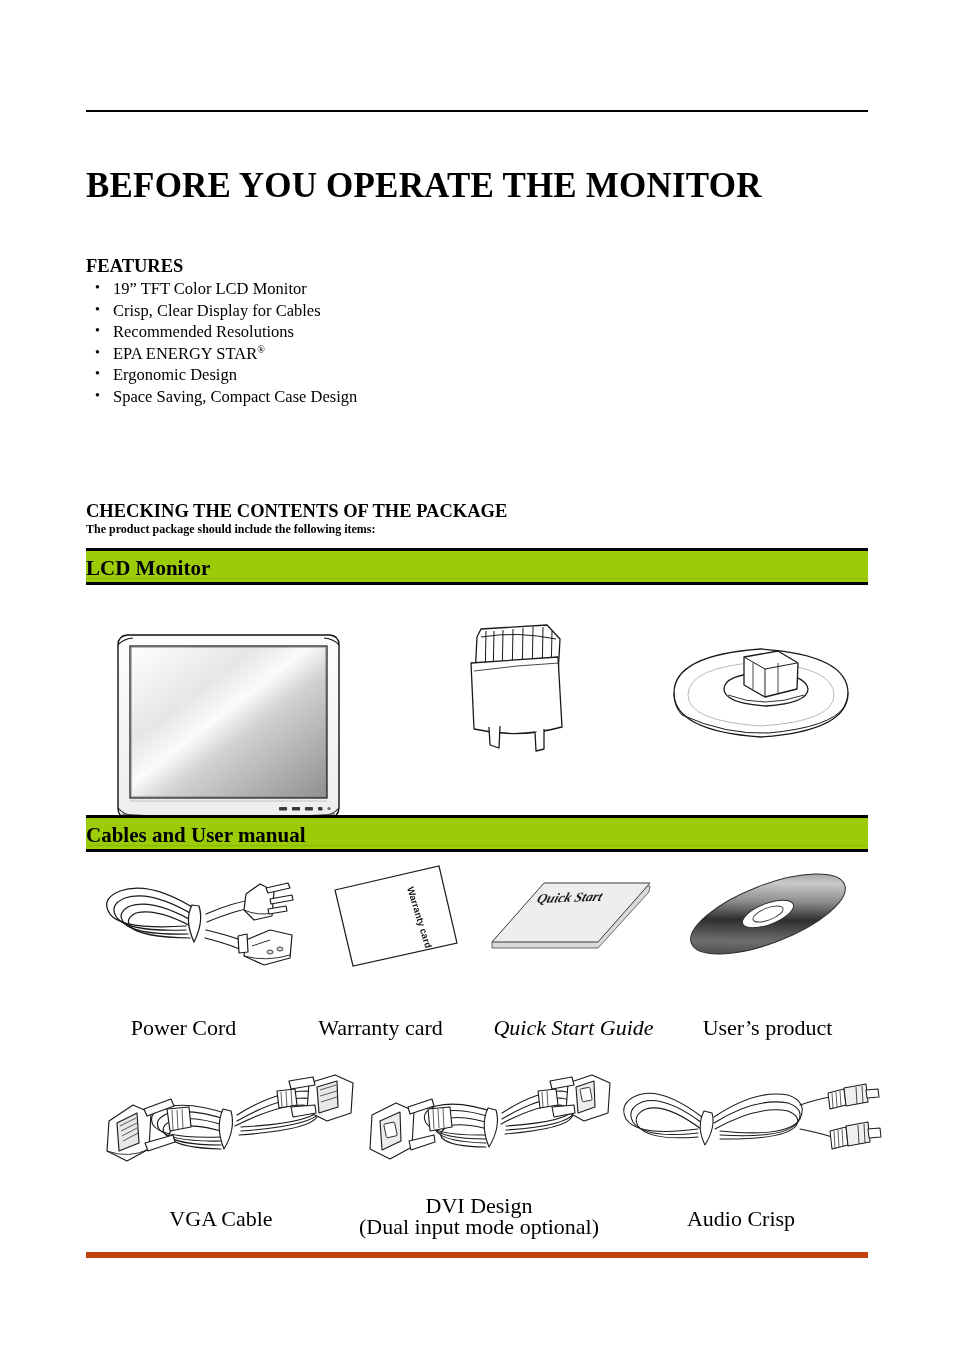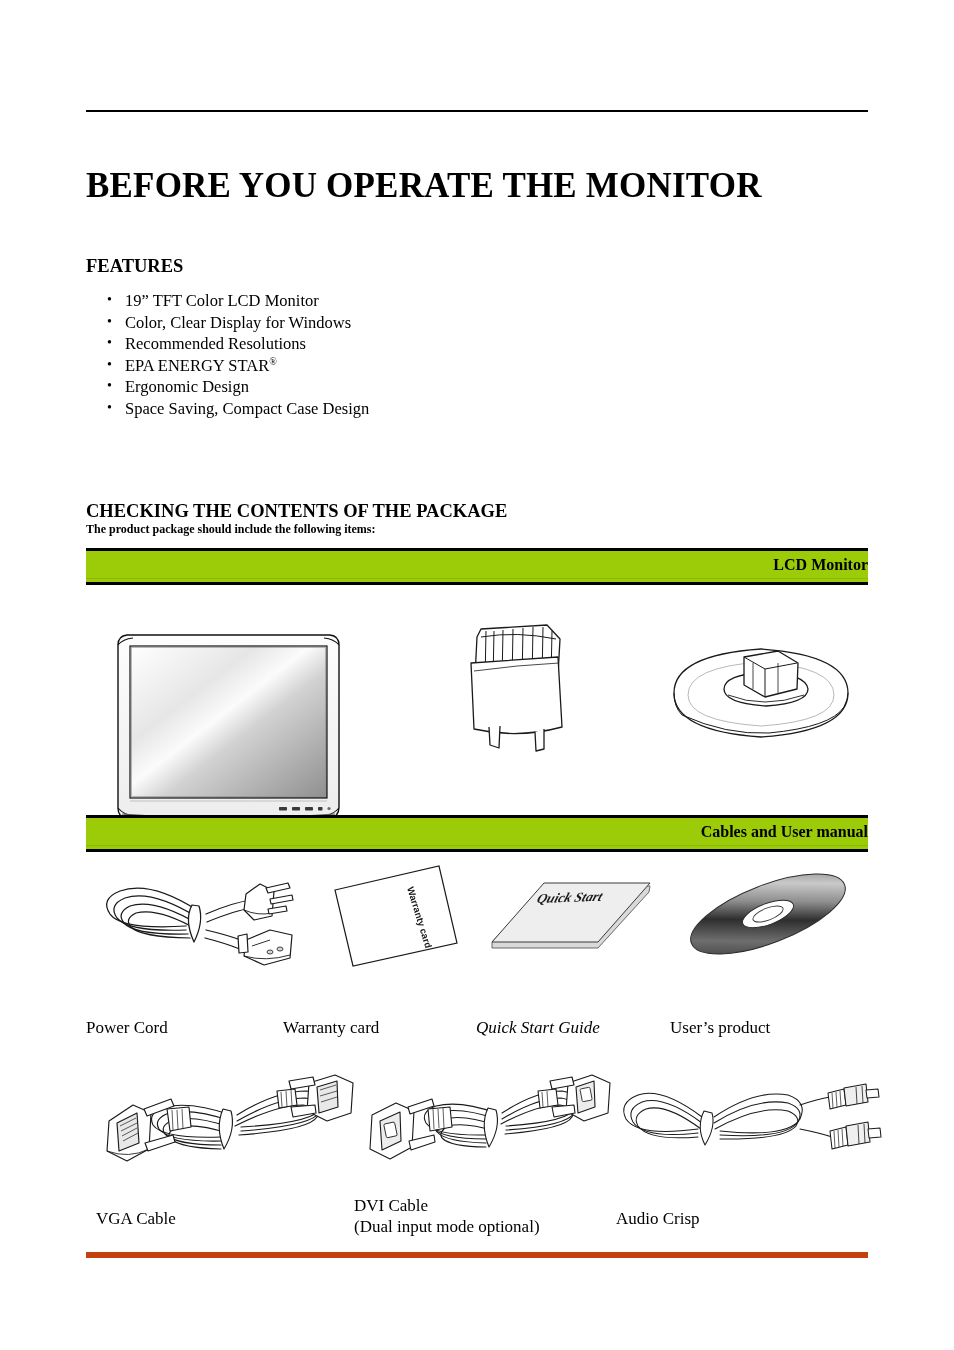--- a/index.html
+++ b/index.html
@@ -62,21 +62,21 @@
     font-weight: bold;
     white-space: nowrap;
   }
 
   
   .features {
     position: absolute;
     left: 86px;
     top: 278px;
     width: 600px;
-    margin: 12px;
+    margin: 0;
     padding: 0;
     list-style: none;
   }
   .features li {
     position: relative;
     padding-left: 27px;
     font-size: 16.5px;
     line-height: 21.6px;
     white-space: nowrap;
   }
@@ -105,22 +105,22 @@
     height: 31px;
     background: #9ccc07;
     border-top: 3px solid #000;
     border-bottom: 3px solid #000;
     box-sizing: content-box;
   }
   .band-label {
     position: absolute;
     left: 0; right: 0;
     top: 5px;
-    text-align: right;
-    font-size: 16px;
+    text-align: left;
+    font-size: 21px;
     font-weight: bold;
   }
   .band-innerline {
     position: absolute;
     left: 0; right: 0;
     bottom: 3px;
     height: 1px;
     background: #8ab906;
   }
 
@@ -132,42 +132,43 @@
   }
   .row-cables  { position: relative; height: 125px; }
   .row-cable-labels {
     position: relative;
     height: 62px;
     border-bottom: 6px solid #c2410c;
   }
 
   .cell-label {
     position: absolute;
-    font-size: 17px;
+    text-align: center;
+    font-size: 22px;
     line-height: 21px;
   }
 
   
   .ill { position: absolute; }
   svg { display: block; overflow: visible; }
 </style>
 </head>
 <body>
 
 <div class="page">
 
   <div class="top-rule"></div>
 
   <h1 class="page-title">BEFORE YOU OPERATE THE MONITOR</h1>
 
   <h2 class="section-heading" id="features-heading">FEATURES</h2>
 
   <ul class="features">
     <li><span>19” TFT Color LCD Monitor</span><span class="sup"></span></li>
-    <li><span>Color, Clear Display for Windows</span><span class="sup"></span></li>
+    <li><span>Crisp, Clear Display for Cables</span><span class="sup"></span></li>
     <li><span>Recommended Resolutions</span><span class="sup"></span></li>
     <li><span>EPA ENERGY STAR</span><span class="sup">®</span></li>
     <li><span>Ergonomic Design</span><span class="sup"></span></li>
     <li><span>Space Saving, Compact Case Design</span><span class="sup"></span></li>
   </ul>
 
   <h2 class="section-heading" id="checking-heading">CHECKING THE CONTENTS OF THE PACKAGE</h2>
 
   <div class="lead-line">The product package should include the following items:</div>
 
@@ -513,20 +514,20 @@
             <path d="M242 56 L243 75" fill="none" stroke-width="0.8"></path>
           </g>
         </svg>
       </div>
 
     </div>
 
     <div class="row-cable-labels">
       <div class="cell-label" style="left:10px;  top:18px; width:250px;">VGA Cable</div>
 
-      <div class="cell-label" style="left:268px; top:5px;  width:250px;">DVI Cable</div>
+      <div class="cell-label" style="left:268px; top:5px;  width:250px;">DVI Design</div>
       <div class="cell-label" style="left:268px; top:26px; width:250px;">(Dual input mode optional)</div>
 
       <div class="cell-label" style="left:530px; top:18px; width:250px;">Audio Crisp</div>
     </div>
 
   </div>
 </div>
 
 </body></html>

